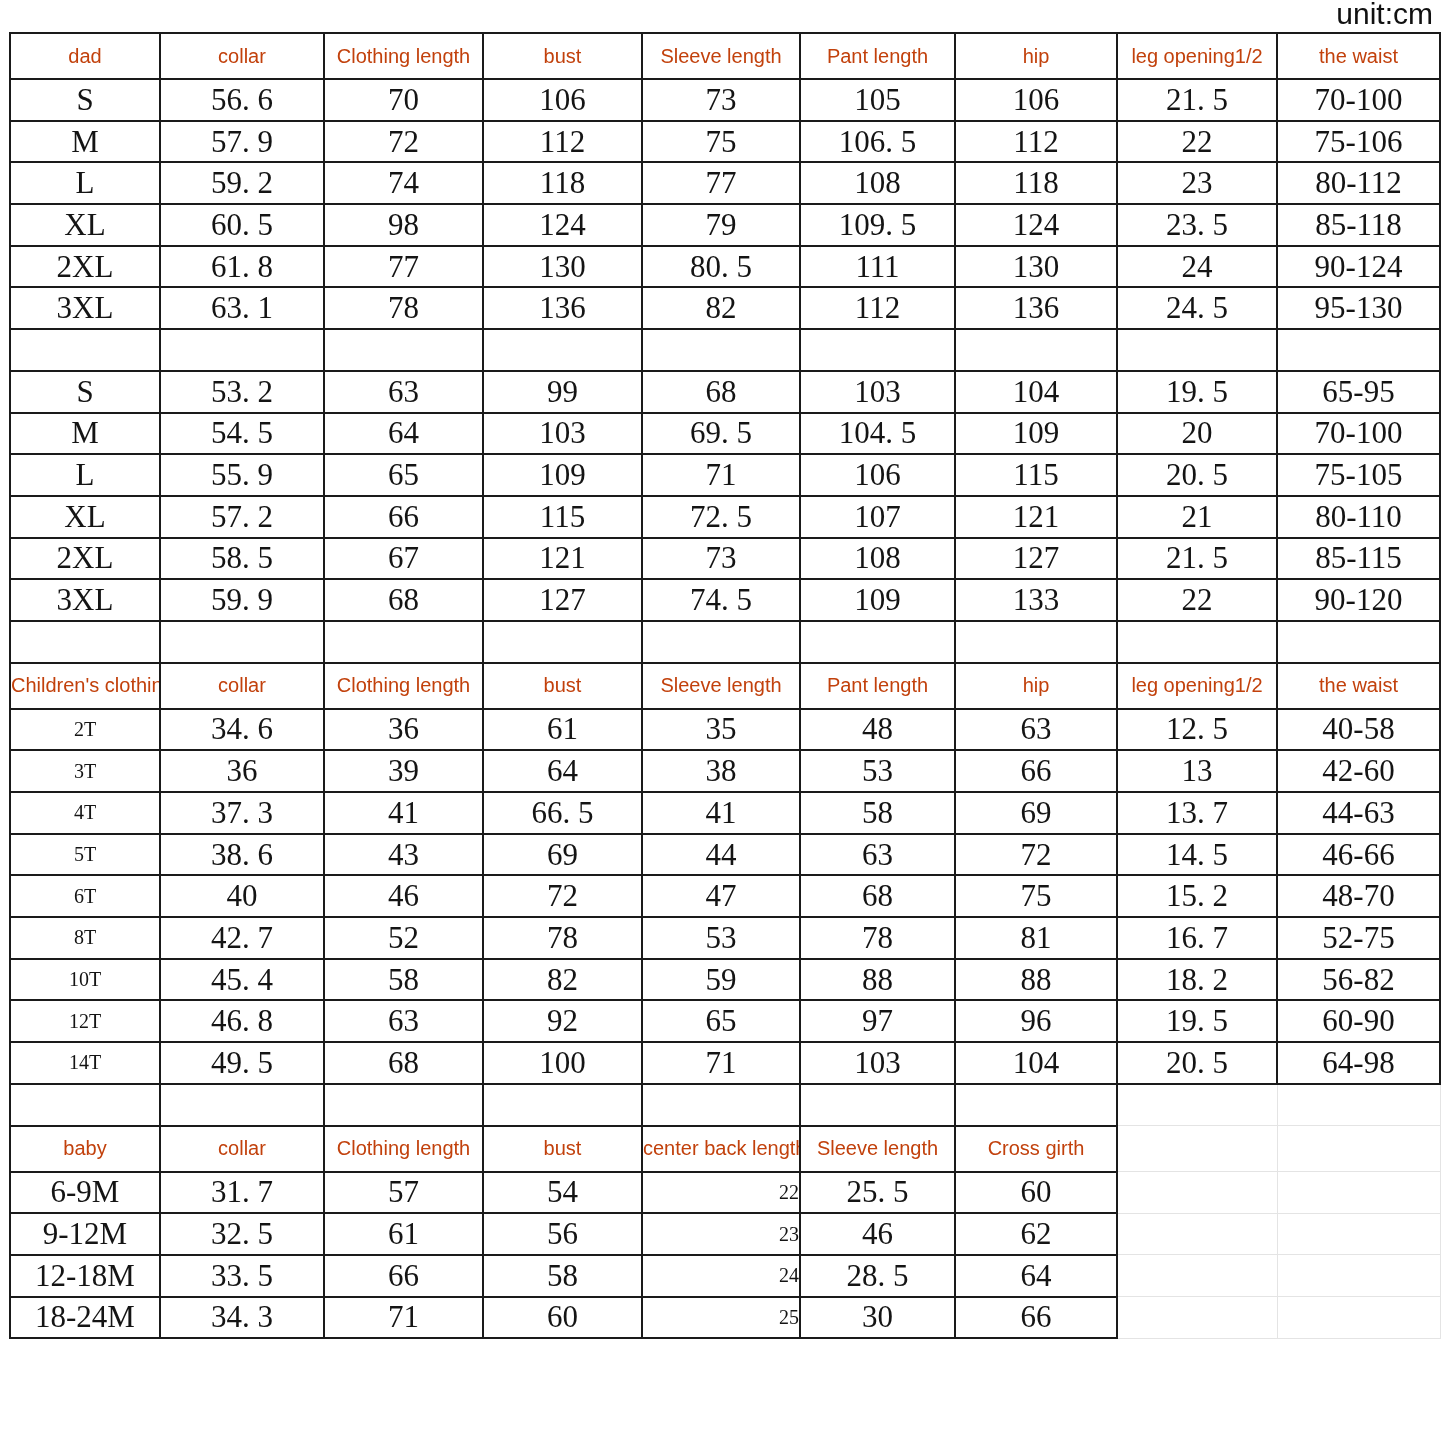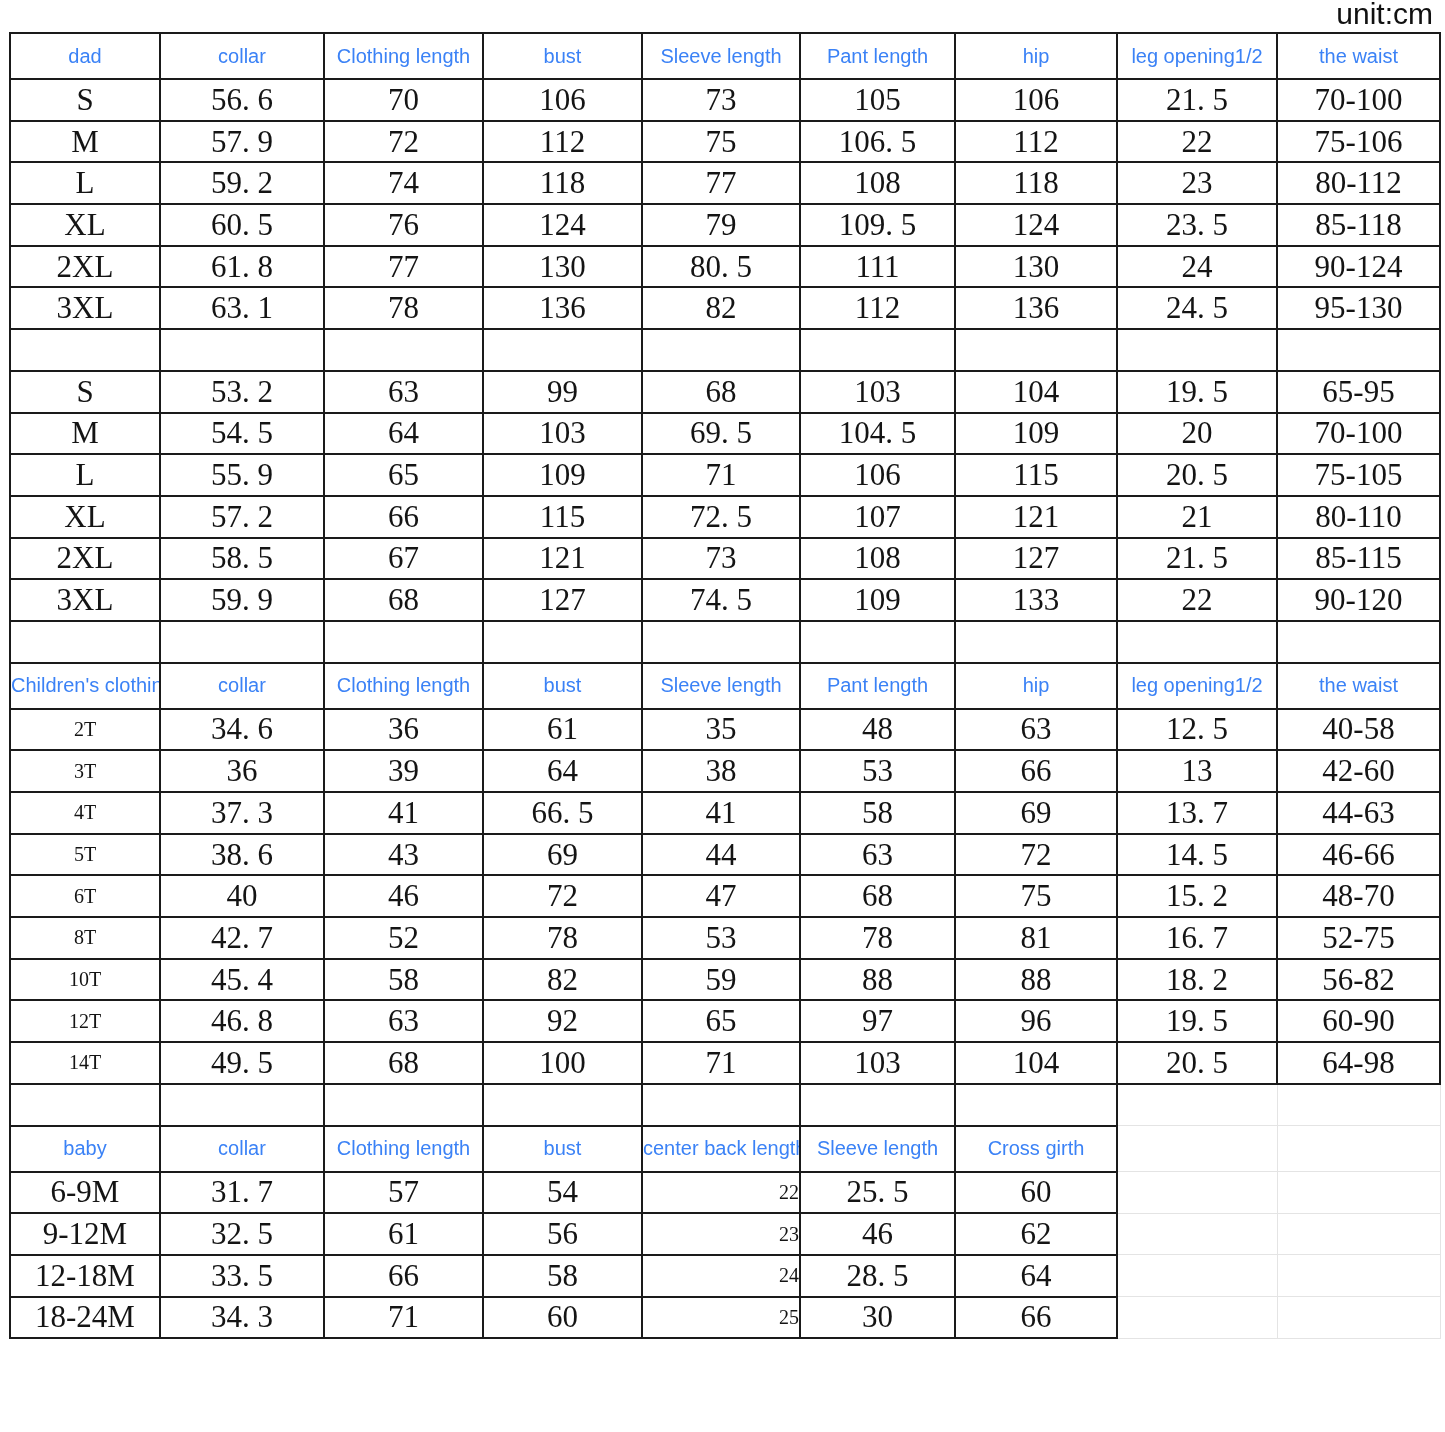--- a/index.html
+++ b/index.html
@@ -32,21 +32,21 @@
     white-space:nowrap;
   }
   td.b{border:2px solid #1a1a1a;background:#fff;}
   td.g{border:1px solid #e4e4e4;background:#fff;}
   .header-row{height:46px;}
   .data-row{height:41.7px;}
   .spacer-row{height:41.7px;}
   td.h{
     font-family:"Liberation Sans", sans-serif;
     font-size:20px;
-    color:#3b82f6;
+    color:#c2410c;
   }
   td.v{
     font-family:"Liberation Serif", serif;
     font-size:31px;
     color:#141414;
   }
   tr.sec-2 td:first-child{font-size:20px;}
   tr.sec-3 td:nth-child(5){font-size:20px;text-align:right;}
 </style>
 </head>
@@ -108,21 +108,21 @@
           <td class="b v">118</td>
           <td class="b v">77</td>
           <td class="b v">108</td>
           <td class="b v">118</td>
           <td class="b v">23</td>
           <td class="b v">80-112</td>
         </tr>
         <tr class="data-row sec-0">
           <td class="b v">XL</td>
           <td class="b v">60. 5</td>
-          <td class="b v">76</td>
+          <td class="b v">98</td>
           <td class="b v">124</td>
           <td class="b v">79</td>
           <td class="b v">109. 5</td>
           <td class="b v">124</td>
           <td class="b v">23. 5</td>
           <td class="b v">85-118</td>
         </tr>
         <tr class="data-row sec-0">
           <td class="b v">2XL</td>
           <td class="b v">61. 8</td>

